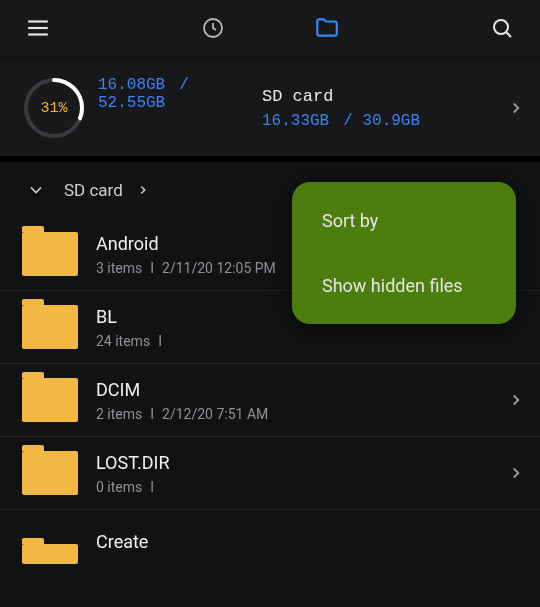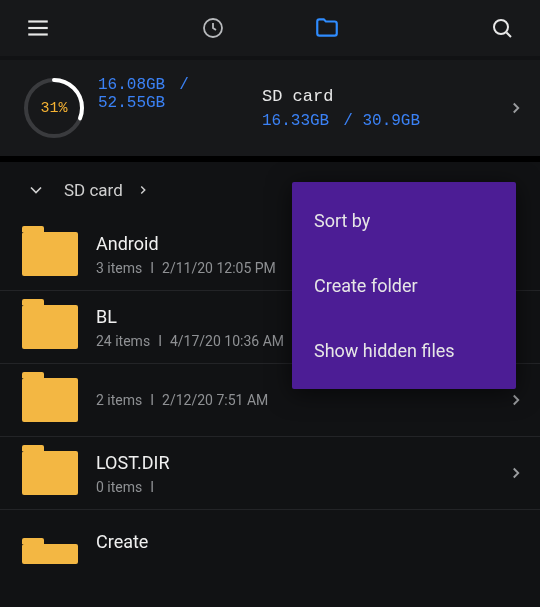--- a/index.html
+++ b/index.html
@@ -31,21 +31,21 @@
   .list { display: flex; flex-direction: column; }
   .row { display: flex; align-items: center; gap: 18px; padding: 14px 10px 14px 22px; border-bottom: 1px solid #232427; }
   .folder-icn { width: 56px; height: 44px; background: #f3b743; border-radius: 2px; position: relative; flex-shrink: 0; }
   .folder-icn::before { content: ""; position: absolute; top: -6px; left: 0; width: 22px; height: 6px; background: #f3b743; border-radius: 2px 2px 0 0; }
   .row-text { flex: 1; min-width: 0; }
   .row-title { font-size: 18px; color: #f0f0f0; margin-bottom: 6px; }
   .row-sub { font-size: 14px; color: #8f9194; display: flex; align-items: center; gap: 8px; }
   .row-sub .sep { color: #8f9194; }
 
   
-  .popup { position: absolute; top: 182px; right: 24px; width: 224px; background: #4c1d95; border-radius: 2px; box-shadow: 0 4px 24px rgba(0,0,0,0.6); padding: 6px 0; z-index: 10; }
+  .popup { position: absolute; top: 182px; right: 24px; width: 224px; background: #4d7c0f; border-radius: 18px; box-shadow: 0 4px 24px rgba(0,0,0,0.6); padding: 6px 8px; z-index: 10; }
   .popup-item { padding: 22px 22px; font-size: 18px; color: #e6e6e6; cursor: pointer; }
 </style>
 </head>
 <body>
 
 <div class="topbar">
   <span class="icn">
     <svg width="26" height="26" viewBox="0 0 24 24" fill="none" stroke="#e8e8e8" stroke-width="2">
       <line x1="3" y1="6" x2="21" y2="6"></line>
         <line x1="3" y1="12" x2="21" y2="12"></line>
@@ -131,28 +131,28 @@
     </div>
   </div>
 
   <div class="row">
     <div class="folder-icn"></div>
     <div class="row-text">
       <div class="row-title">BL</div>
       <div class="row-sub">
         <span>24 items</span>
           <span class="sep">I</span>
-          <span>4/17/20 10:36 AM</span>
       </div>
     </div>
   </div>
 
   <div class="row">
     <div class="folder-icn"></div>
     <div class="row-text">
+      <div class="row-title">DCIM</div>
       <div class="row-sub">
         <span>2 items</span>
           <span class="sep">I</span>
           <span>2/12/20 7:51 AM</span>
       </div>
     </div>
     <span class="icn chev">
       <svg width="18" height="18" viewBox="0 0 24 24" fill="none" stroke="currentColor" stroke-width="2.5">
           <polyline points="9 6 15 12 9 18"></polyline>
         </svg>
@@ -179,15 +179,14 @@
     <div class="folder-icn" style="height:20px;margin-top:20px"></div>
     <div class="row-text">
       <div class="row-title">Create</div>
     </div>
   </div>
 
 </div>
 
 <div class="popup">
   <div class="popup-item">Sort by</div>
-  <div class="popup-item">Create folder</div>
   <div class="popup-item">Show hidden files</div>
 </div>
 
 </body></html>

